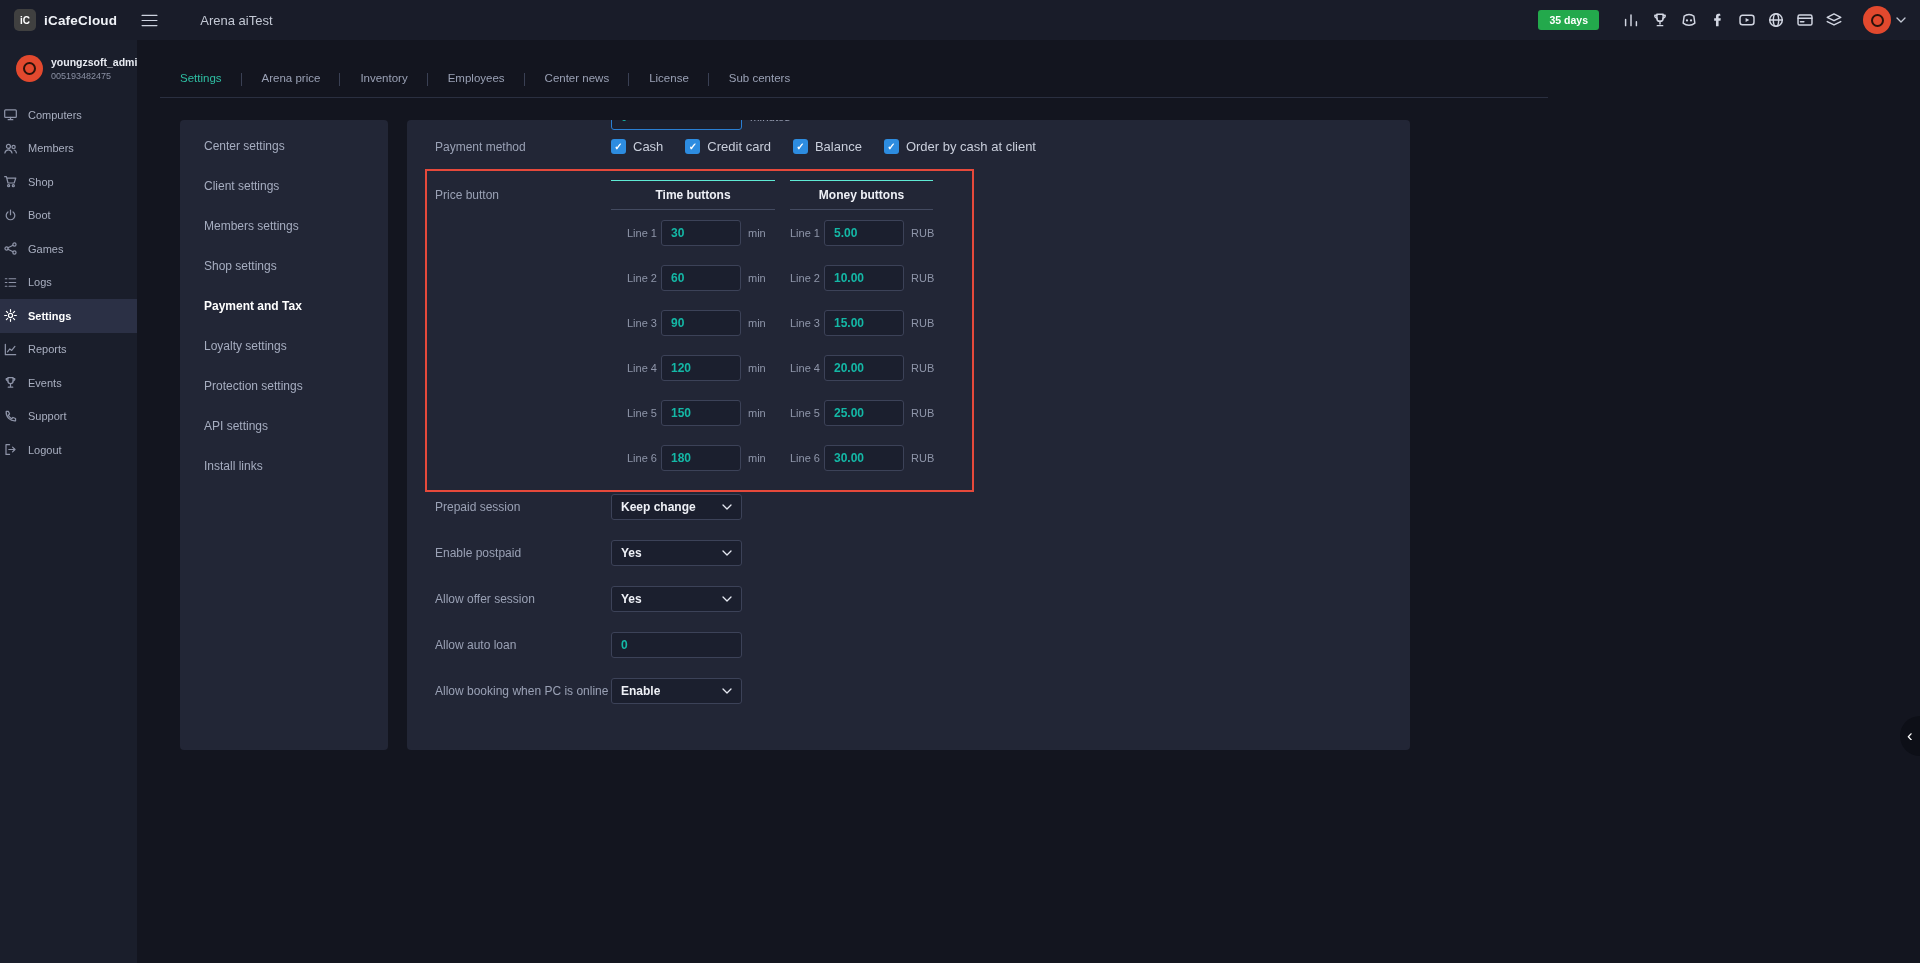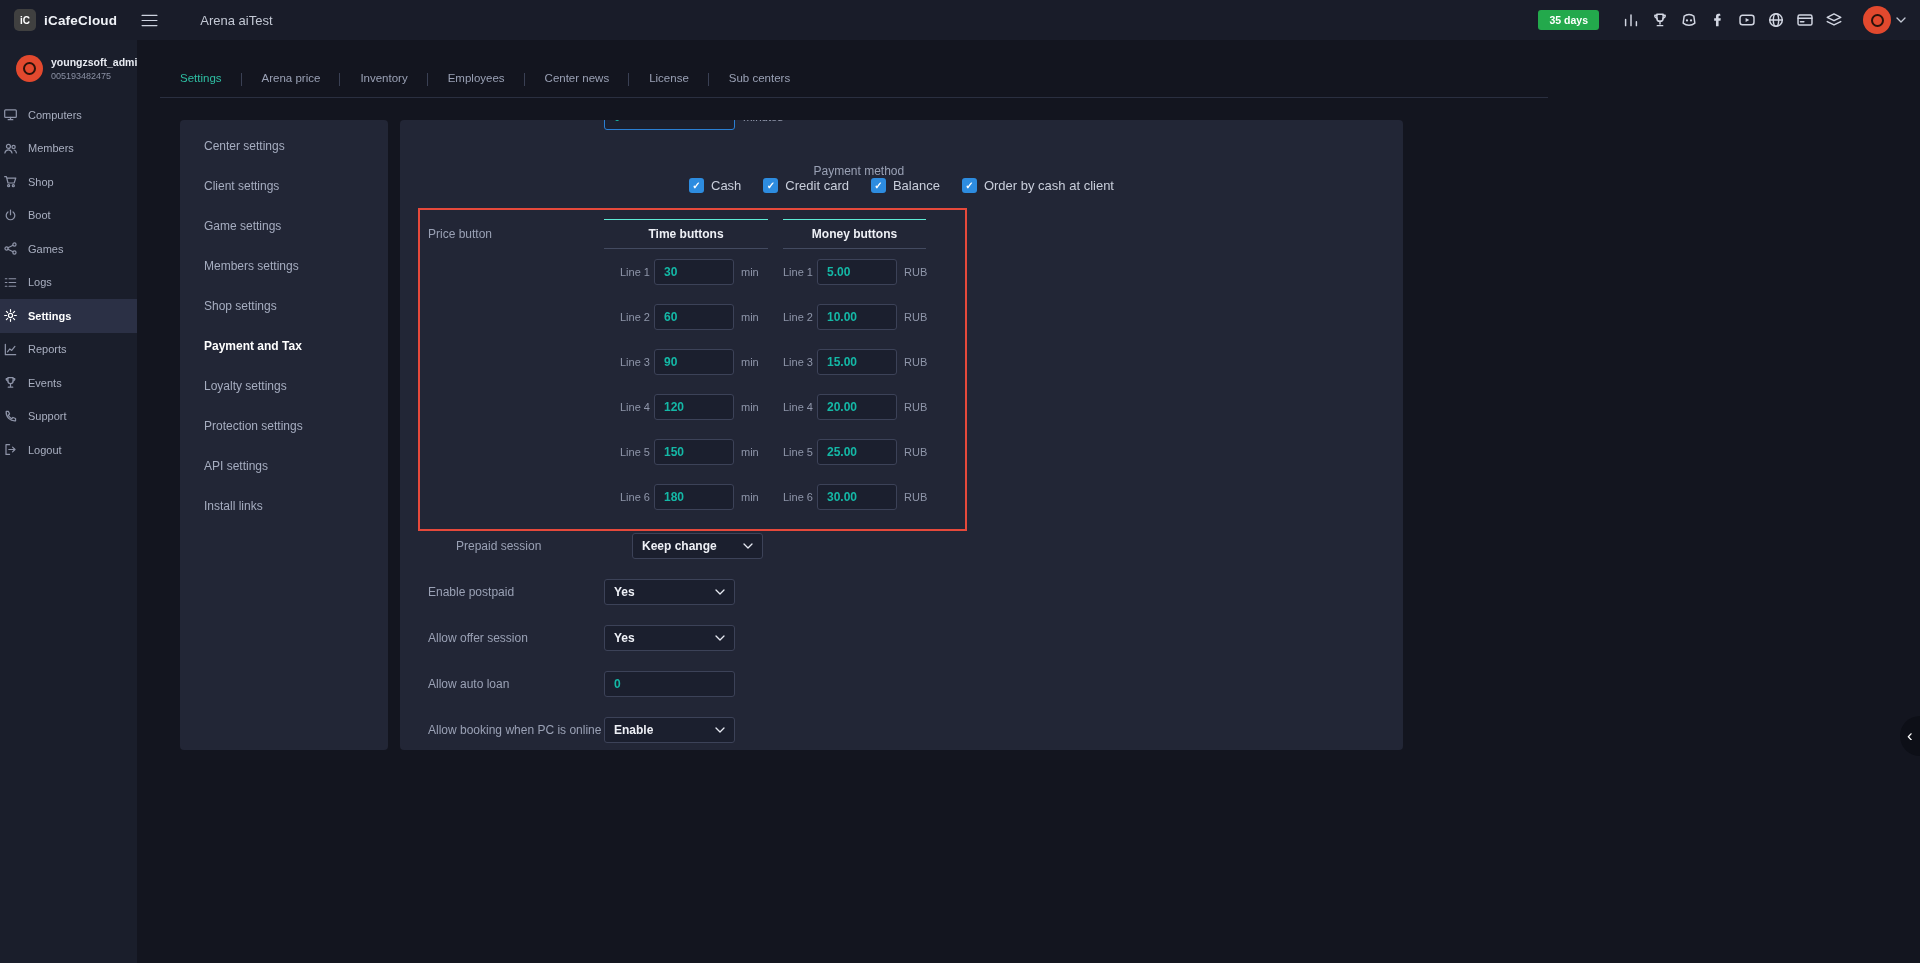--- a/index.html
+++ b/index.html
@@ -35,55 +35,55 @@
   .sicon { width:15px; height:15px; color:#8e94a8; flex-shrink:0; }
   .side-item.active .sicon { color:#ffffff; }
 
   
   .content { position:absolute; top:40px; left:137px; right:0; bottom:0; background:#13151f; }
   .tabs { margin:32px 0 0 23px; width:1388px; display:flex; border-bottom:1px solid #2a2f40; padding-bottom:13px; }
   .tab { position:relative; padding:0 20px; font-size:11.5px; color:#9aa1b5; cursor:pointer; }
   .tab.active { color:#2ebfa3; }
   .tab:not(:last-child)::after { content:""; position:absolute; right:0; top:1px; width:1px; height:13px; background:#3a4054; }
 
-  .panels { display:flex; gap:12px; margin:22px 0 0 43px; }
+  .panels { display:flex; gap:19px; margin:22px 0 0 43px; }
   .nav-panel { width:208px; height:630px; background:#222636; border-radius:4px; padding:6px 0; }
   .nav-item { height:40px; display:flex; align-items:center; padding:0 24px; font-size:12px; color:#a6adc0; cursor:pointer; }
   .nav-item.active { color:#ffffff; font-weight:bold; }
 
   .main-panel { width:1003px; height:630px; background:#222636; border-radius:4px; padding:0 28px; overflow:hidden; }
   .row { display:flex; align-items:center; }
   .row-label { width:176px; font-size:12px; color:#9aa1b5; flex-shrink:0; }
   .field { width:131px; height:26px; background:#1b1f2e; border:1px solid #3c4258; border-radius:3px; color:#14b8a6; font-size:12px; font-weight:bold; padding:0 9px; outline:none; font-family:"Liberation Sans", sans-serif; }
   .field.focused { border-color:#2a7fd4; }
   .suffix { margin-left:8px; font-size:11.5px; color:#9aa1b5; }
 
   .partial { height:12px; overflow:hidden; }
   .partial-inner { display:flex; align-items:center; margin-top:-16px; }
   .spacer-label { width:176px; flex-shrink:0; }
 
-  .row.payment { margin-top:32px;flex-direction:column; }
+  .row.payment { margin-top:7px; }
   .checks { display:flex; align-items:center; gap:22px; }
   .check { display:flex; align-items:center; gap:7px; cursor:pointer; }
   .checkbox { width:15px; height:15px; border-radius:3px; background:#2d8ce0; color:#fff; font-size:10px; font-weight:bold; display:flex; align-items:center; justify-content:center; }
   .check-label { font-size:13px; color:#c9cedb; }
 
   .price-wrapper { position:relative; display:flex; margin-top:26px; }
   .red-box { position:absolute; left:-10px; top:-11px; width:549px; height:calc(100% + 23px); border:2px solid #e6493b; pointer-events:none; }
   .price-label { width:176px; font-size:12px; color:#9aa1b5; padding-top:8px; flex-shrink:0; }
   .ptable.time { width:164px; margin-right:15px; }
   .ptable.money { width:143px; }
   .ptable-header { text-align:center; font-size:12px; font-weight:bold; color:#eef0f6; padding:7px 0; border-top:1px solid #5eead4; border-bottom:1px solid #434a60; }
   .prow { display:flex; align-items:center; height:45px; }
   .time .prow { padding-left:16px; }
   .prow-label { font-size:11px; color:#8f96aa; width:34px; flex-shrink:0; }
   .prow .field { width:80px; }
   .punit { margin-left:7px; font-size:11px; color:#8f96aa; }
 
-  .row.first-after { margin-top:14px;margin-left:28px; }
+  .row.first-after { margin-top:14px; }
   .row.mt { margin-top:20px; }
   .select { width:131px; height:26px; background:#1b1f2e; border:1px solid #3c4258; border-radius:3px; display:flex; align-items:center; justify-content:space-between; padding:0 9px; color:#eef0f6; font-size:12px; font-weight:bold; cursor:pointer; }
   .select .chev { width:10px; height:6px; color:#e6e9f2; }
 
   .edge-fab { position:absolute; right:-20px; top:716px; width:40px; height:40px; border-radius:50%; background:#0d0f17; display:flex; align-items:center; padding-left:7px; color:#fff; font-size:17px; cursor:pointer; z-index:20; }
 </style>
 </head>
 <body>
 
 <header class="topbar">
@@ -291,21 +291,20 @@
     <div class="tab">Center news</div>
     <div class="tab">License</div>
     <div class="tab">Sub centers</div>
   </div>
 
   <div class="panels">
 
     <nav class="nav-panel">
       <div class="nav-item">Center settings</div>
       <div class="nav-item">Client settings</div>
-      <div class="nav-item">Game settings</div>
       <div class="nav-item">Members settings</div>
       <div class="nav-item">Shop settings</div>
       <div class="nav-item active">Payment and Tax</div>
       <div class="nav-item">Loyalty settings</div>
       <div class="nav-item">Protection settings</div>
       <div class="nav-item">API settings</div>
       <div class="nav-item">Install links</div>
     </nav>
 
     <section class="main-panel">

